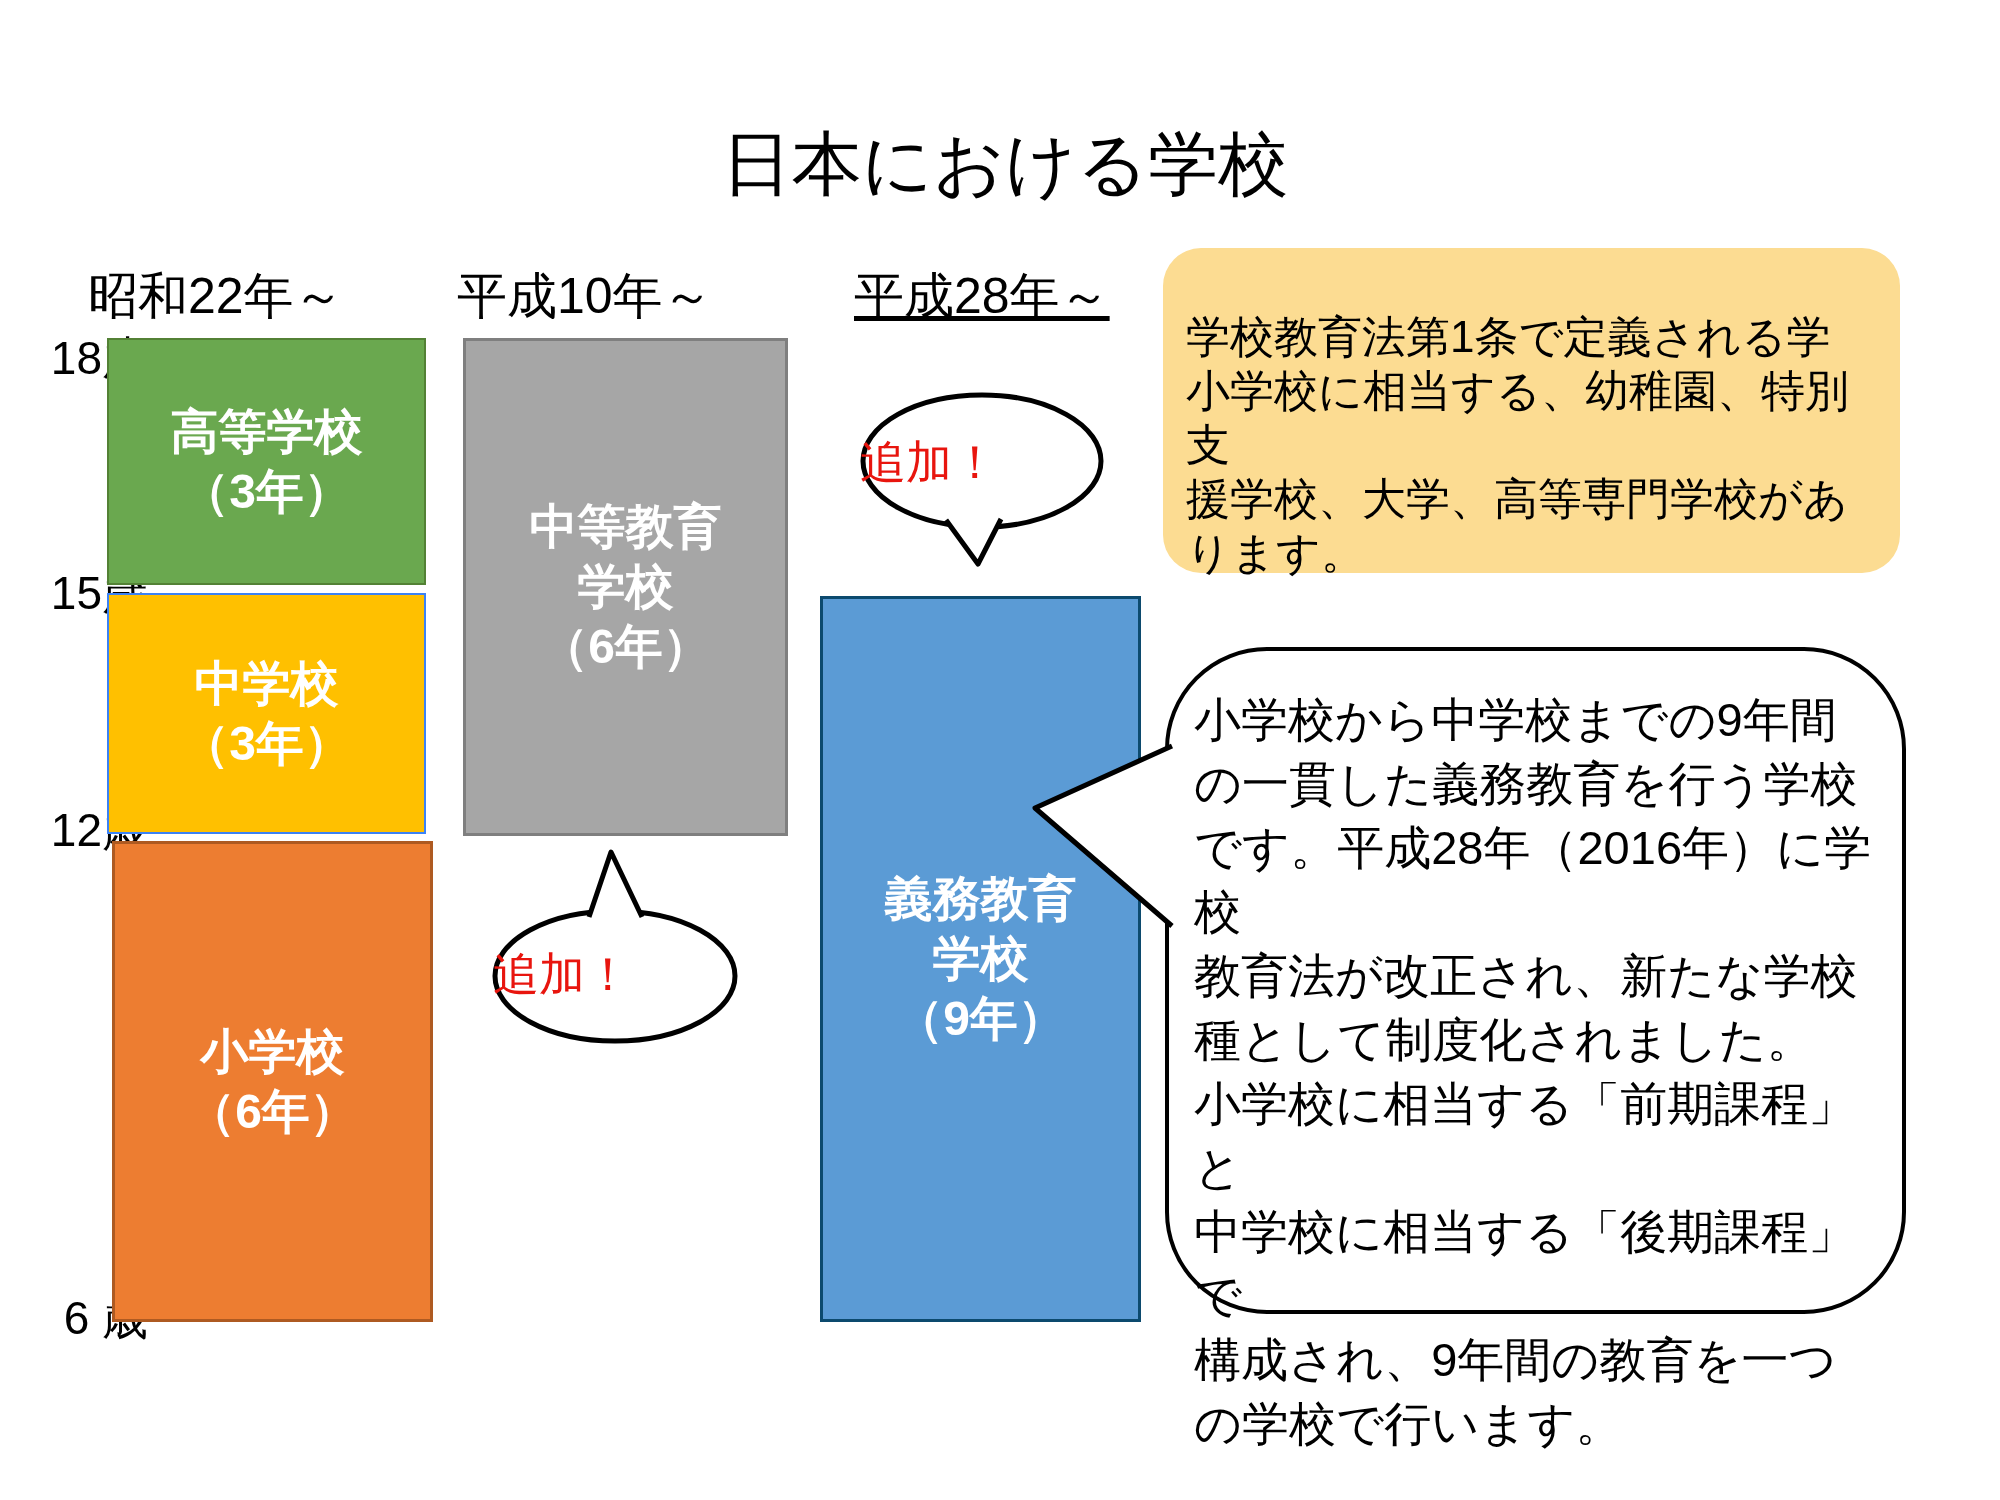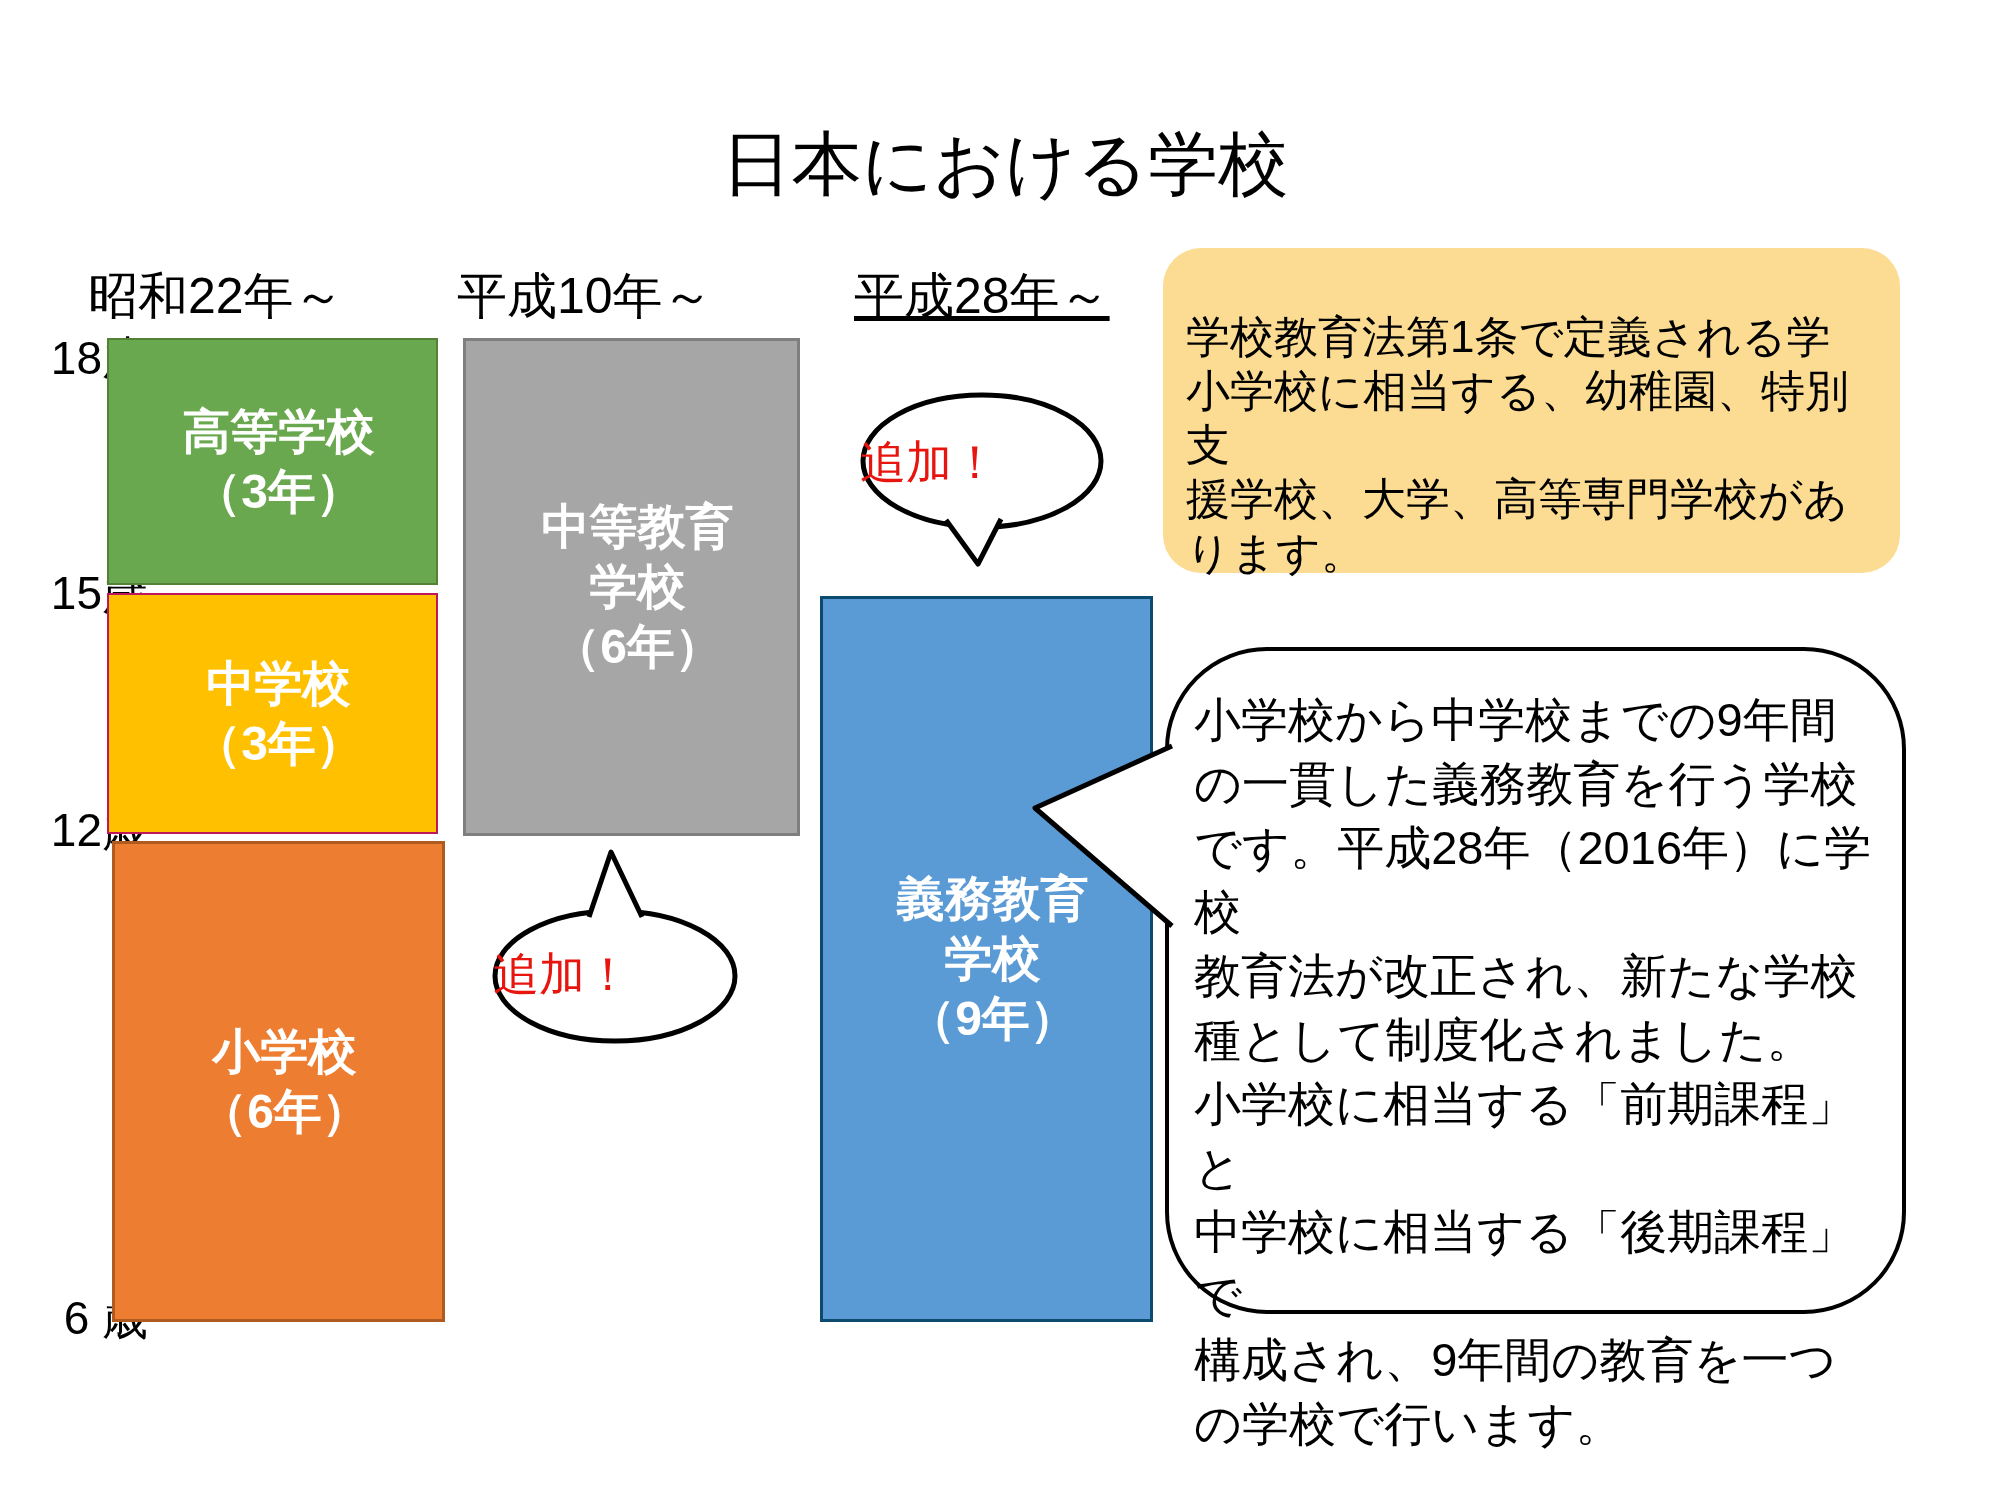--- a/index.html
+++ b/index.html
@@ -16,23 +16,23 @@
   #hdr-h10{left:457px;}
   #hdr-h28{left:854px;text-decoration:underline;}
   
   .age{left:18px;width:130px;font-size:46px;line-height:52px;text-align:right;white-space:nowrap;}
   #age-18{top:304px;}
   #age-15{top:539px;}
   #age-12{top:776px;}
   #age-6{top:1264px;}
   
   .box{display:flex;align-items:center;justify-content:center;text-align:center;
-       color:#ffffff;font-weight:bold;font-size:48px;line-height:60px;white-space:pre-line;z-index:1;padding-left:12px;}
+       color:#ffffff;font-weight:bold;font-size:48px;line-height:60px;white-space:pre-line;z-index:1;}
   #box-koto {left:107px;top:310px;width:315px;height:243px;background:#6aa84f;border:2px solid #538135;}
-  #box-chu  {left:107px;top:565px;width:315px;height:237px;background:#ffc000;border:2px solid #be185d;}
+  #box-chu  {left:107px;top:565px;width:315px;height:237px;background:#ffc000;border:2px solid #3b82f6;}
   #box-sho  {left:112px;top:813px;width:315px;height:475px;background:#ed7d31;border:3px solid #ae5a21;}
   #box-chuto{left:463px;top:310px;width:319px;height:492px;background:#a6a6a6;border:3px solid #7f7f7f;}
   #box-gimu {left:820px;top:568px;width:315px;height:720px;background:#5b9bd5;border:3px solid #0c4a6e;}
   .box .lbl{width:100%;}
   
   #bubbles{left:0;top:0;width:2000px;height:1500px;z-index:2;pointer-events:none;}
   
   .red-callout{width:244px;font-size:46px;line-height:52px;color:#e8150e;z-index:3;white-space:nowrap;}
   #red-chuto{left:493px;top:920px;}
   #red-gimu{left:860px;top:408px;}

